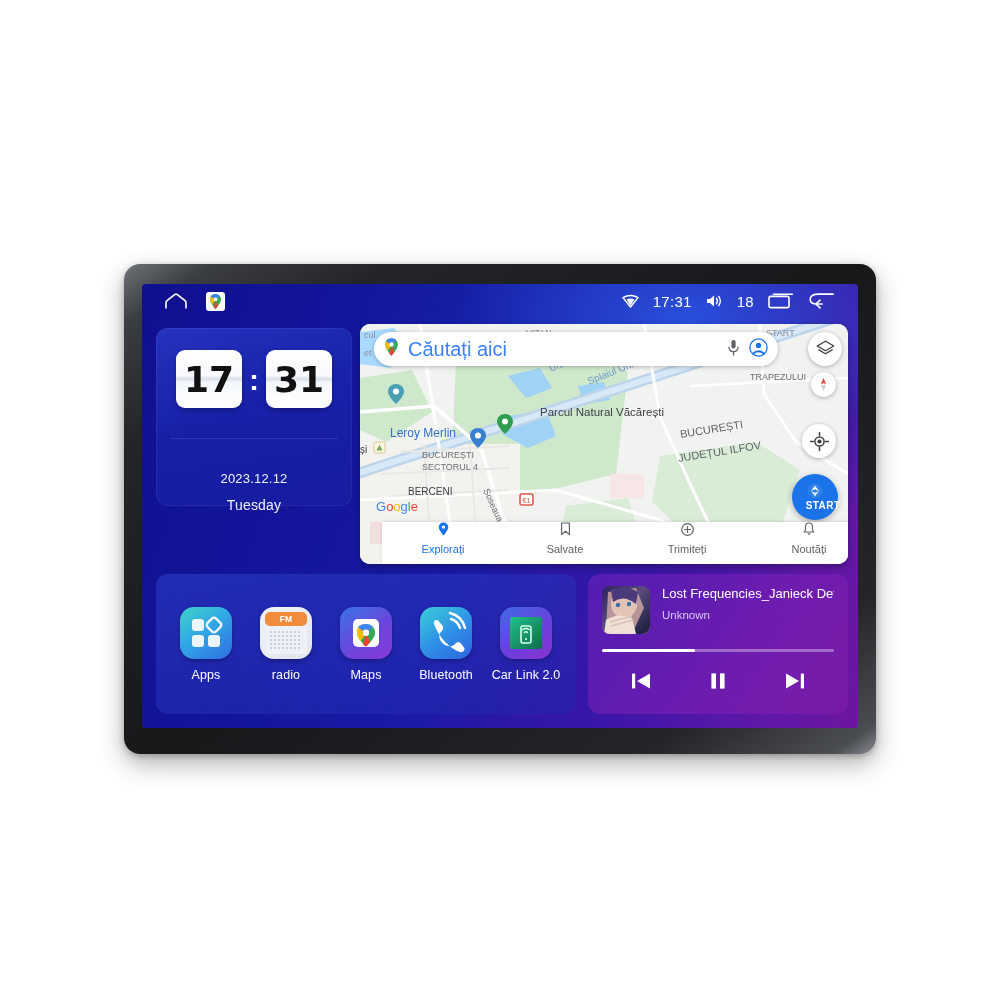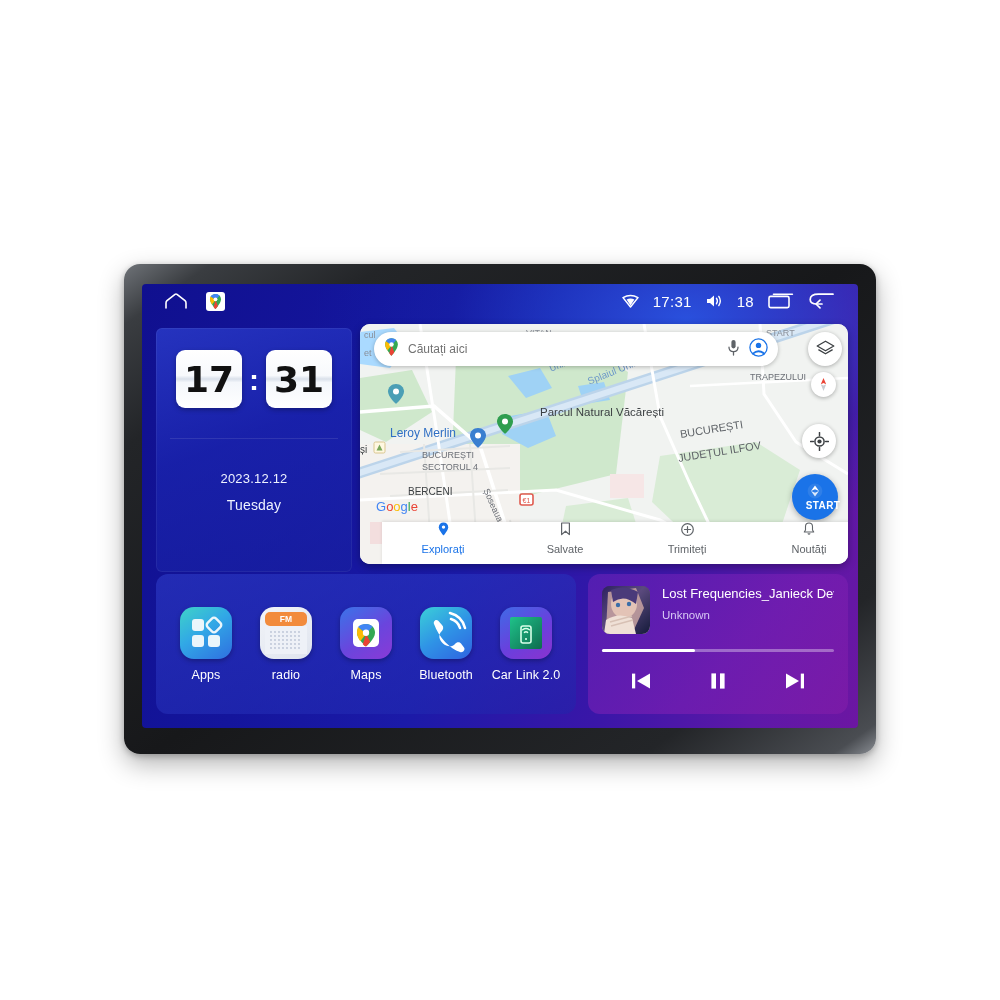--- a/index.html
+++ b/index.html
@@ -43,22 +43,22 @@
   .sb-ico { display:flex; align-items:center; }
 
   .gmaps-badge {
     width: 19px; height: 19px; border-radius: 3px; background:#fff;
     display:flex; align-items:center; justify-content:center;
   }
 
   
   #clock-card {
     position: absolute; left: 14px; top: 44px;
-    width: 196px; height: 244px;
-    border-radius: 6px;
+    width: 196px; height: 178px;
+    border-radius: 12px;
     background: linear-gradient(160deg, rgba(46,66,210,.70) 0%, rgba(28,40,180,.62) 45%, rgba(24,32,160,.58) 100%);
     box-shadow: inset 0 0 0 1px rgba(255,255,255,.06);
   }
   #flip-row {
     display:flex; align-items:center; justify-content:center;
     gap: 6px; padding-top: 22px;
   }
   .flip {
     width: 66px; height: 58px; border-radius: 9px;
     background: linear-gradient(180deg,#ffffff 0%,#f7f9fc 44%, #d9e0ea 50%, #f4f7fb 56%, #ffffff 100%);
@@ -81,21 +81,21 @@
     box-shadow: 0 3px 8px rgba(0,0,0,.30);
   }
   #map-canvas { position:absolute; inset:0; }
   .mlabel { position:absolute; font-family:"Liberation Sans", sans-serif; white-space:nowrap; pointer-events:none; }
 
   #map-search {
     position:absolute; left: 14px; top: 8px; width: 404px; height: 34px;
     background:#fff; border-radius: 19px; display:flex; align-items:center;
     box-shadow: 0 1px 4px rgba(0,0,0,.26); padding: 0 10px 0 10px; gap:9px;
   }
-  #map-search .ph { font-size: 12px; color:#737373; flex:1; }
+  #map-search .ph { font-size: 20px; color:#3b82f6; flex:1; }
 
   .round-btn {
     position:absolute; background:#fff; border-radius:50%;
     box-shadow: 0 1px 4px rgba(0,0,0,.30);
     display:flex; align-items:center; justify-content:center;
   }
 
   #start-btn {
     position:absolute; right: 10px; top: 150px; width: 46px; height: 46px;
     border-radius: 50%; background:#1a73e8; color:#fff;

